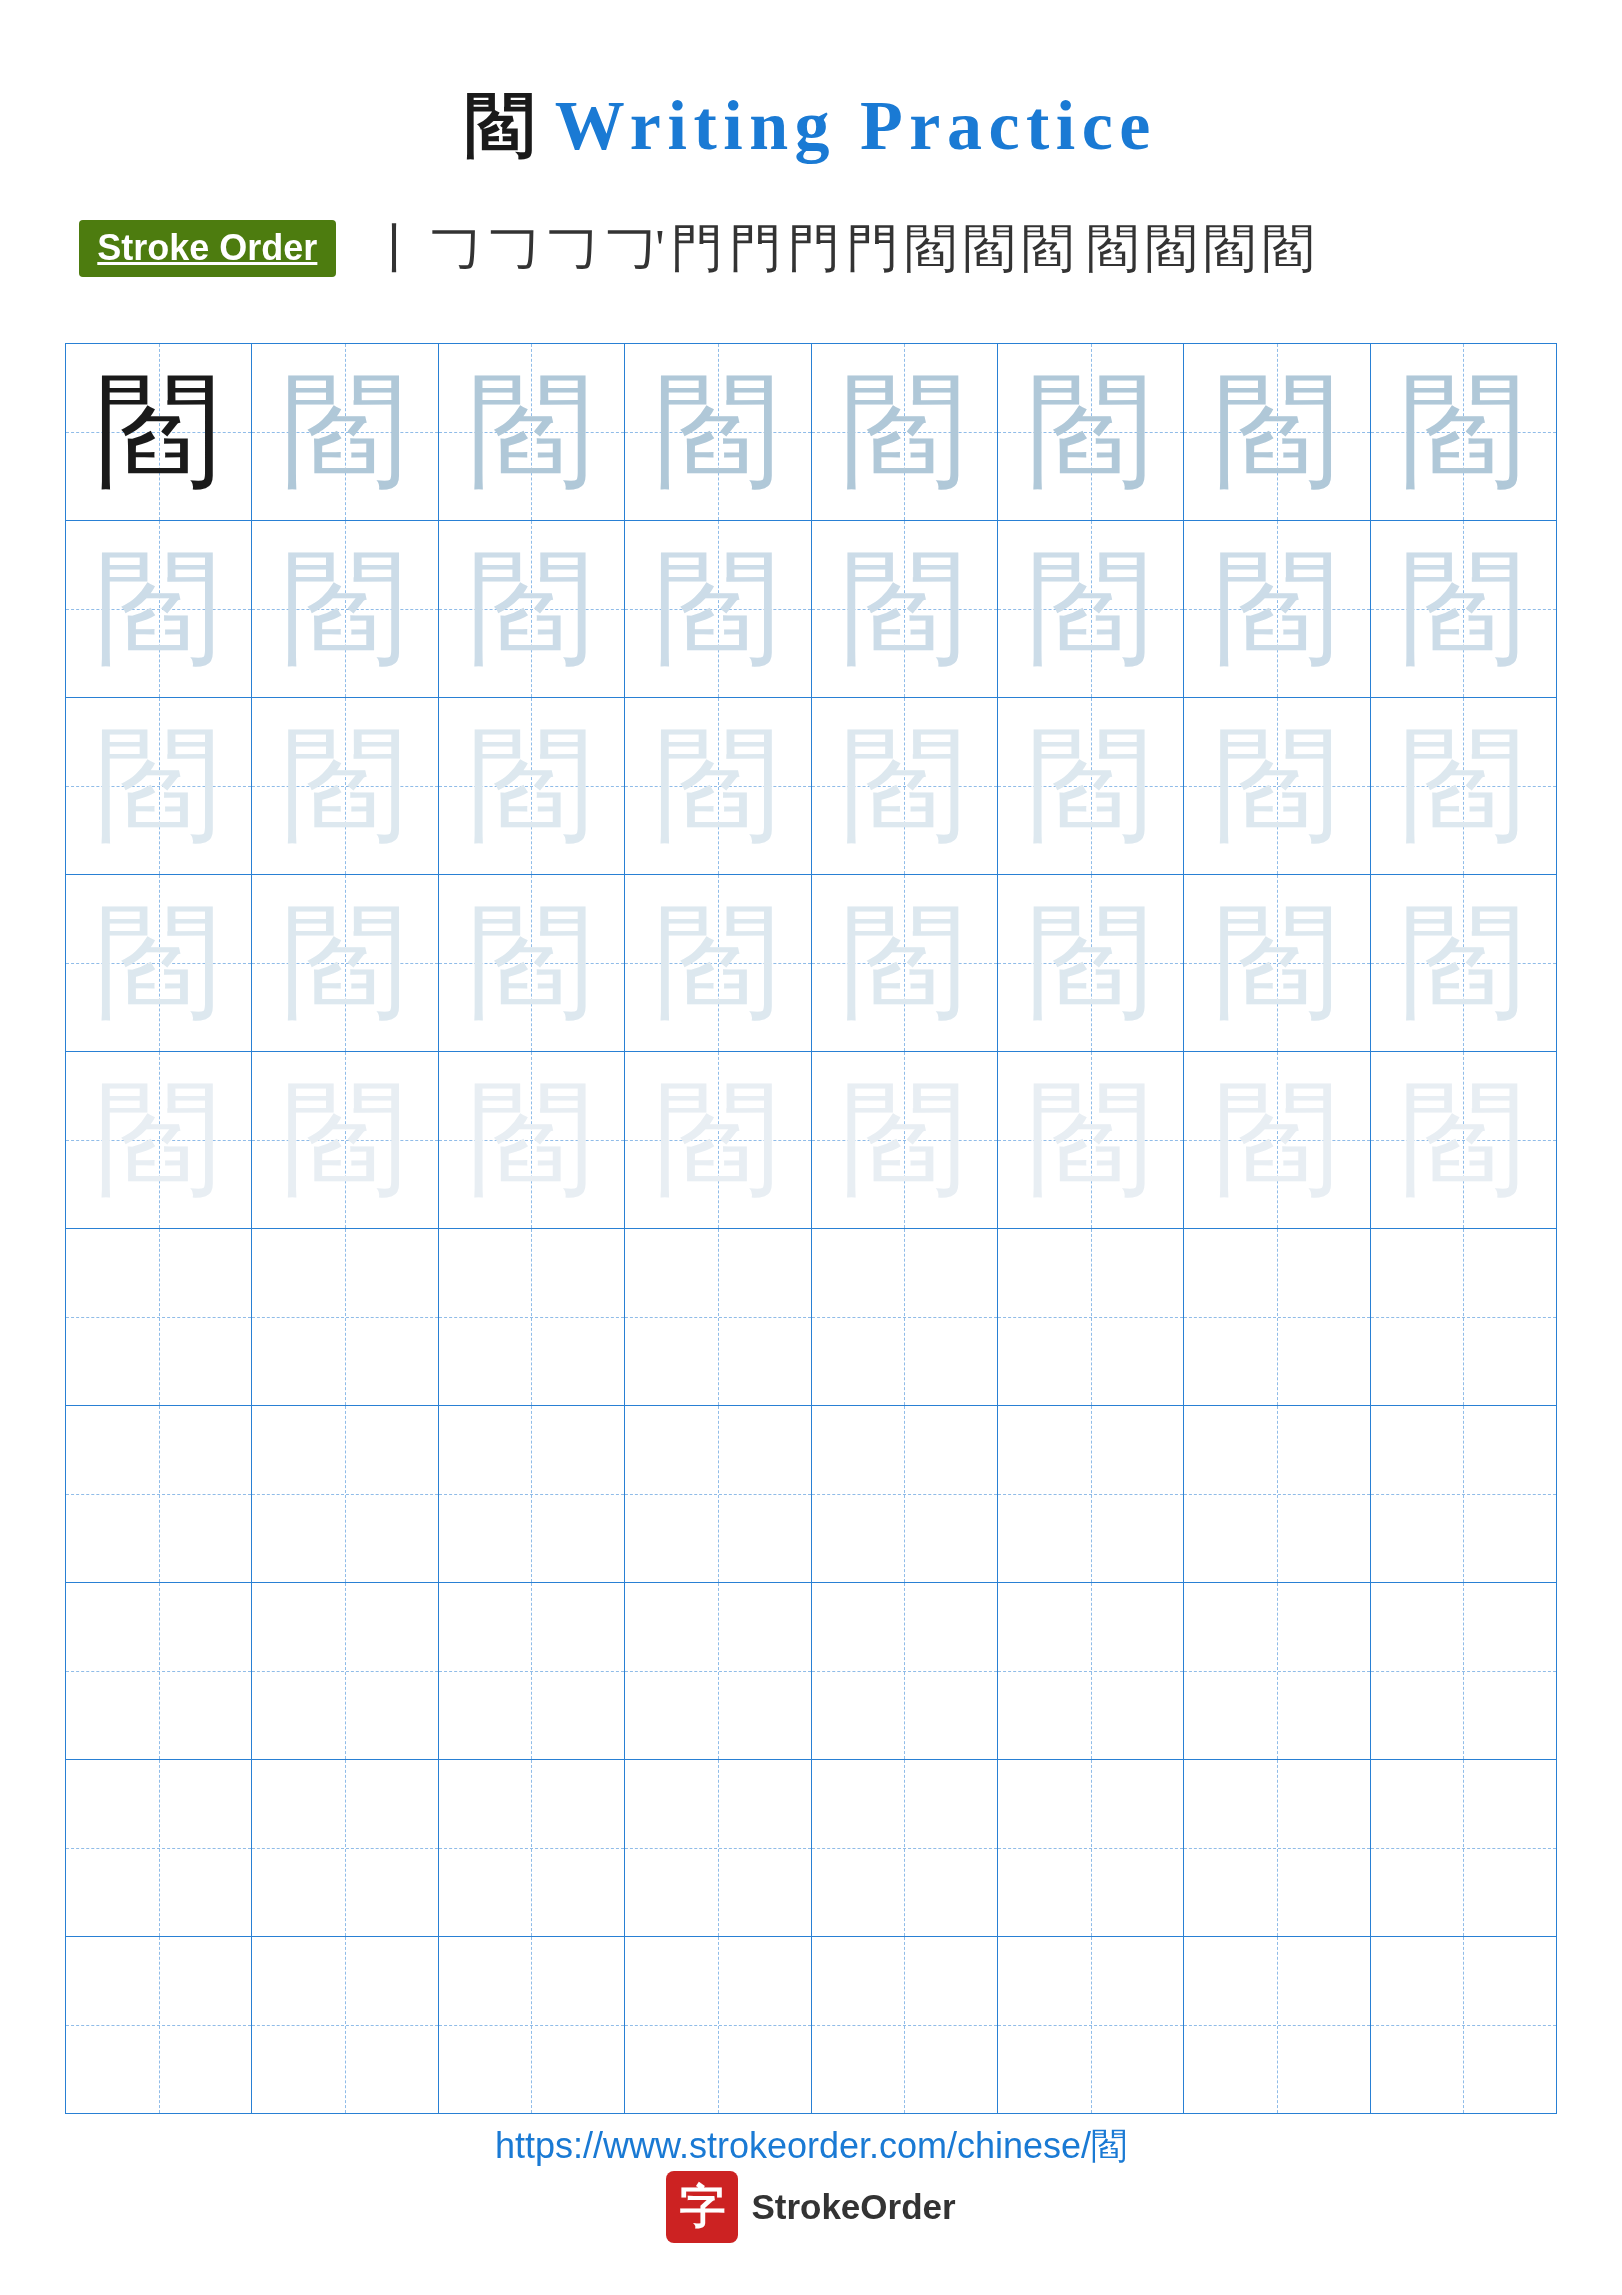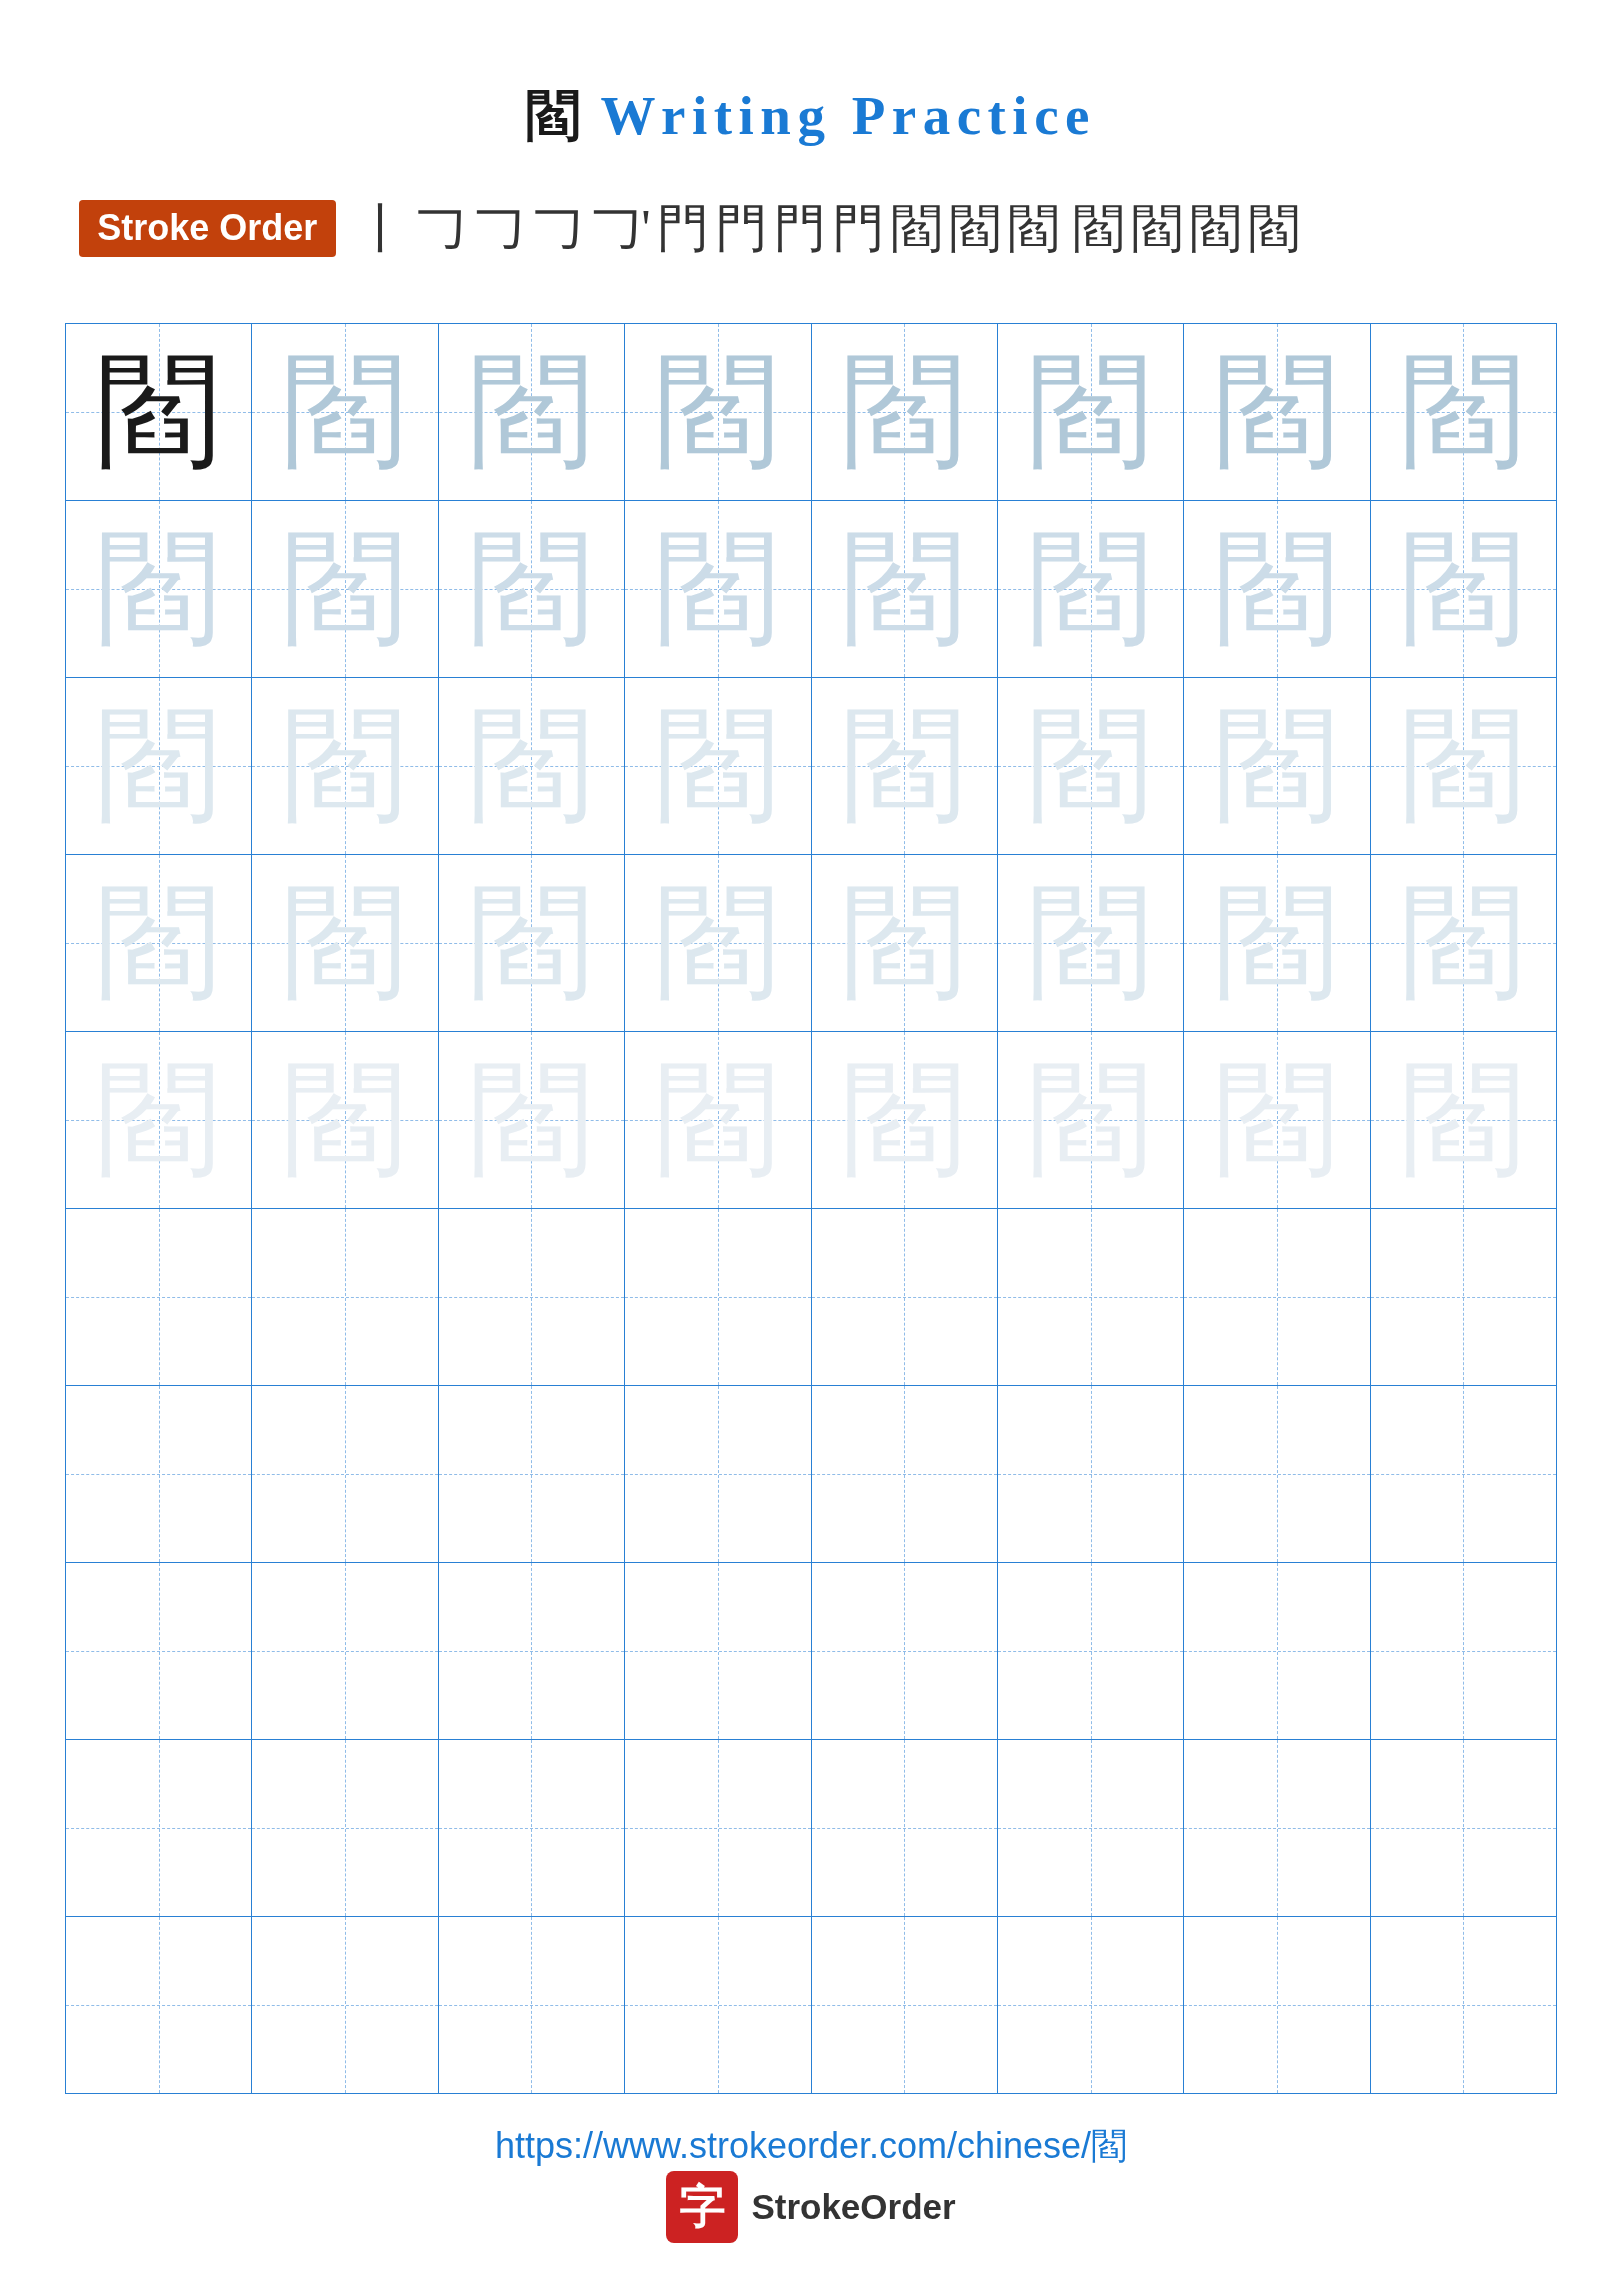--- a/index.html
+++ b/index.html
@@ -9,21 +9,21 @@
       background: #ffffff;
       font-family: serif;
       position: relative;
       overflow: hidden;
     }
 
     .page-title {
       text-align: center;
       padding-top: 79px;
       padding-bottom: 39px;
-      font-size: 55px;
+      font-size: 70px;
       font-weight: bold;
       color: #1a7ad4;
       letter-spacing: 6.5px;
     }
 
     .title-char {
       color: #1a1a1a;
       margin-right: 13px;
     }
 
@@ -34,29 +34,30 @@
     .stroke-order-row {
       display: flex;
       align-items: center;
       flex-wrap: wrap;
       gap: 6.5px;
       font-size: 56px;
       line-height: 1.3;
     }
 
     .stroke-order-badge {
-      background: #c2410c;
+      background: #4d7c0f;
       color: white;
       font-size: 36px;
       font-family: sans-serif;
       font-weight: bold;
       padding: 5.2px 18.3px;
       border-radius: 3.9px;
-      margin-right: 13px;
+      margin-right: 27px;
       display: inline-block;
+      text-decoration: underline;
     }
 
     .stroke-step {
       color: #333;
       font-size: 52px;
     }
 
     .grid-section {
       padding: 0 65px;
       margin-top: 19.6px;

